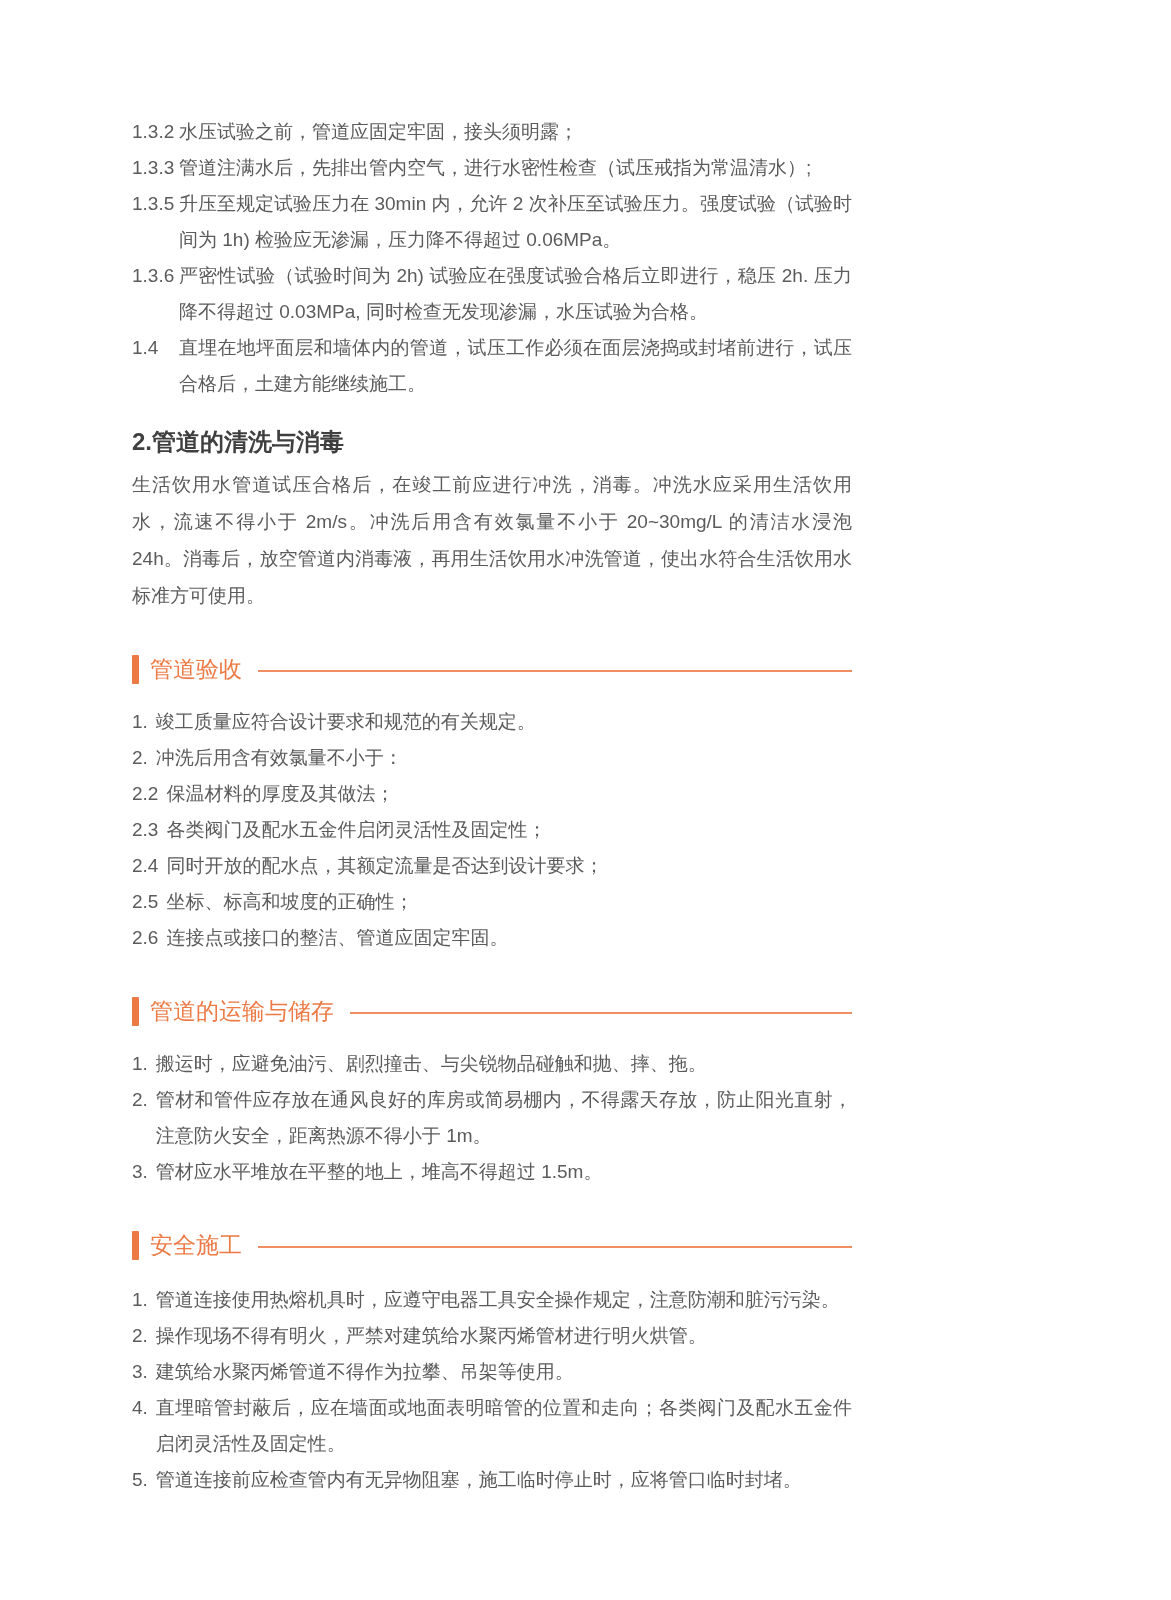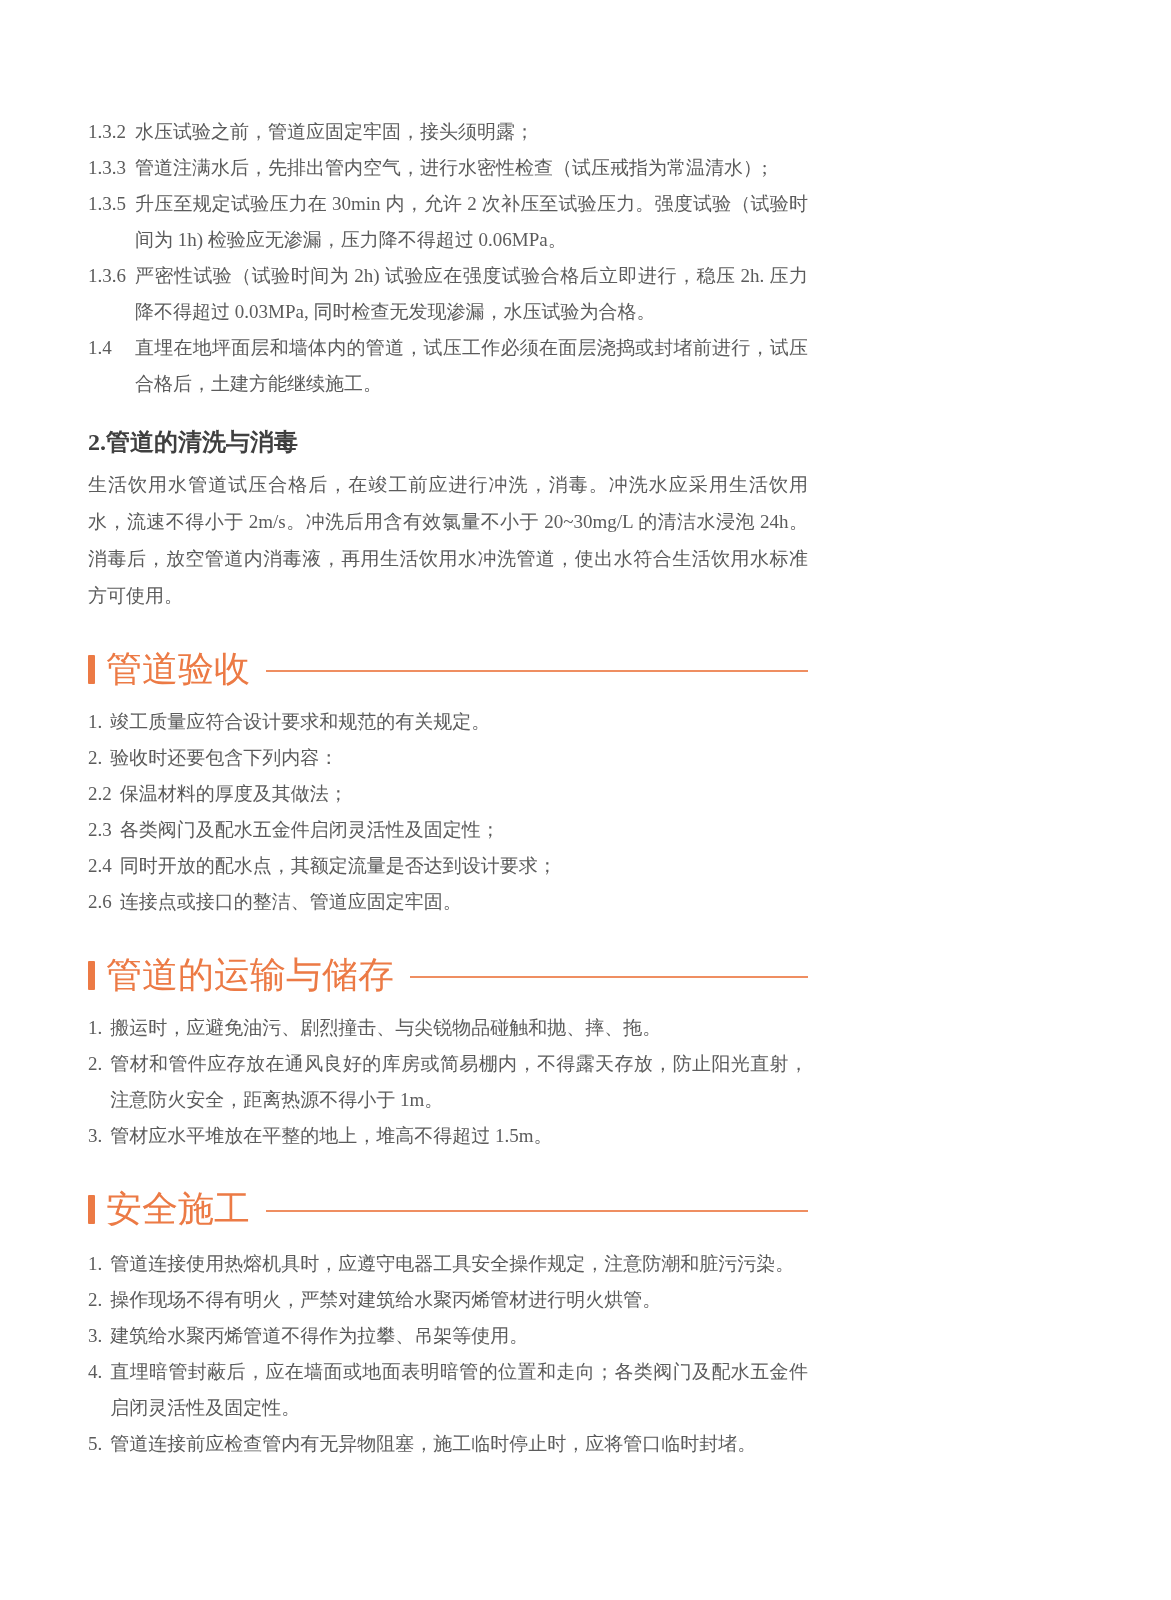--- a/index.html
+++ b/index.html
@@ -2,23 +2,24 @@
 <html style="--accent: #ec7a45; --body-text: #5b5b5b; --heading-text: #3f3f3f; --page-num: #179b8b;"><head>
 <meta charset="utf-8">
 <style>
   * { box-sizing: border-box; }
   html, body { margin: 0; padding: 0; background: #ffffff; }
   .page {
     position: relative;
     width: 944px;
     height: 1600px;
     background: #ffffff;
-    font-family: Liberation Serif, serif;
+    font-family: Liberation Sans, sans-serif;
     color: var(--body-text, #5b5b5b);
     overflow: hidden;
+    margin-left: 44px;
   }
   .content {
     padding: 114px 136px 0 88px; 
     font-size: 19px;
   }
 
   
   .item { display: flex; line-height: 36px; text-align: justify; }
   .item .txt { flex: 1 1 auto; }
   .item .num { white-space: pre; }
@@ -49,21 +50,21 @@
   }
   .sec-bar {
     width: 7px;
     height: 29px;
     background: var(--accent, #ec7a45);
     border-radius: 1px;
     margin-right: 11px;
     flex: 0 0 auto;
   }
   .sec-title {
-    font-size: 36px;
+    font-size: 23px;
     color: var(--accent, #ec7a45);
     line-height: 34px;
     white-space: nowrap;
   }
   .sec-rule {
     flex: 1 1 auto;
     height: 2px;
     background: var(--accent, #ec7a45);
     opacity: 0.85;
     margin-left: 16px;
@@ -119,33 +120,37 @@
       <span class="sec-title">管道验收</span>
       <span class="sec-rule"></span>
     </div>
     <div class="list-b">
       <div class="item">
         <span class="num">1.</span>
         <span class="txt">竣工质量应符合设计要求和规范的有关规定。</span>
       </div>
       <div class="item">
         <span class="num">2.</span>
-        <span class="txt">验收时还要包含下列内容：</span>
+        <span class="txt">冲洗后用含有效氯量不小于：</span>
       </div>
       <div class="item">
         <span class="num">2.2</span>
         <span class="txt">保温材料的厚度及其做法；</span>
       </div>
       <div class="item">
         <span class="num">2.3</span>
         <span class="txt">各类阀门及配水五金件启闭灵活性及固定性；</span>
       </div>
       <div class="item">
         <span class="num">2.4</span>
         <span class="txt">同时开放的配水点，其额定流量是否达到设计要求；</span>
+      </div>
+      <div class="item">
+        <span class="num">2.5</span>
+        <span class="txt">坐标、标高和坡度的正确性；</span>
       </div>
       <div class="item">
         <span class="num">2.6</span>
         <span class="txt">连接点或接口的整洁、管道应固定牢固。</span>
       </div>
     </div>
 
     <div class="sec-header">
       <span class="sec-bar"></span>
       <span class="sec-title">管道的运输与储存</span>

